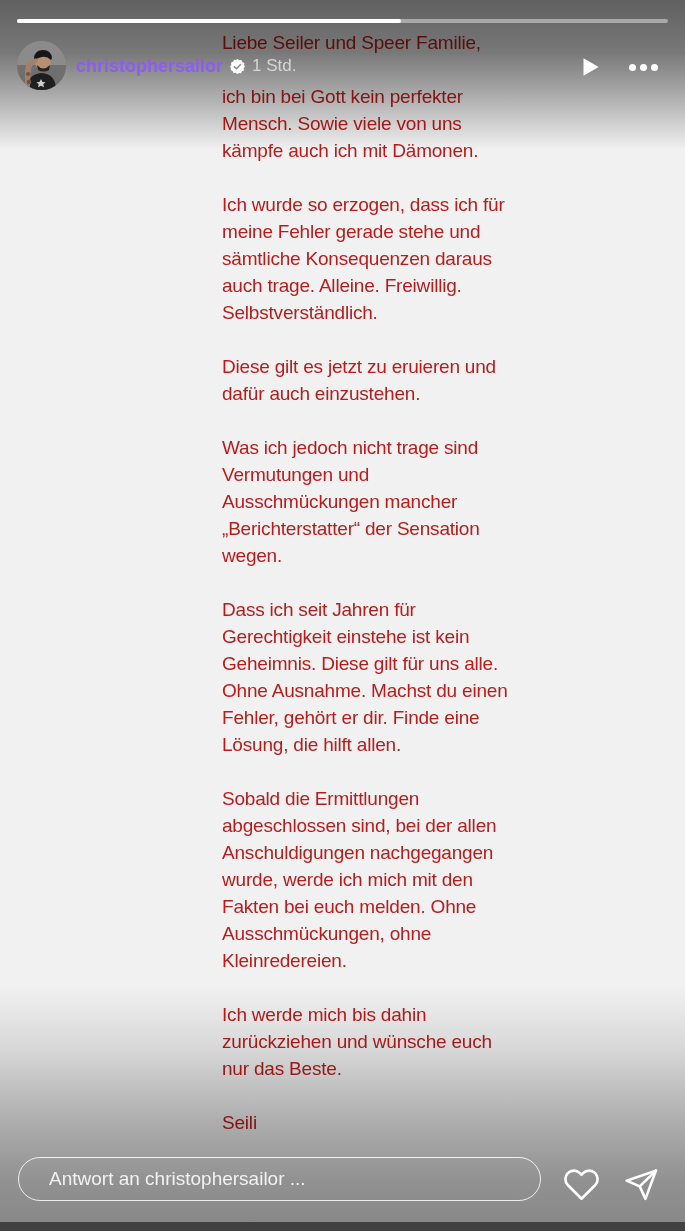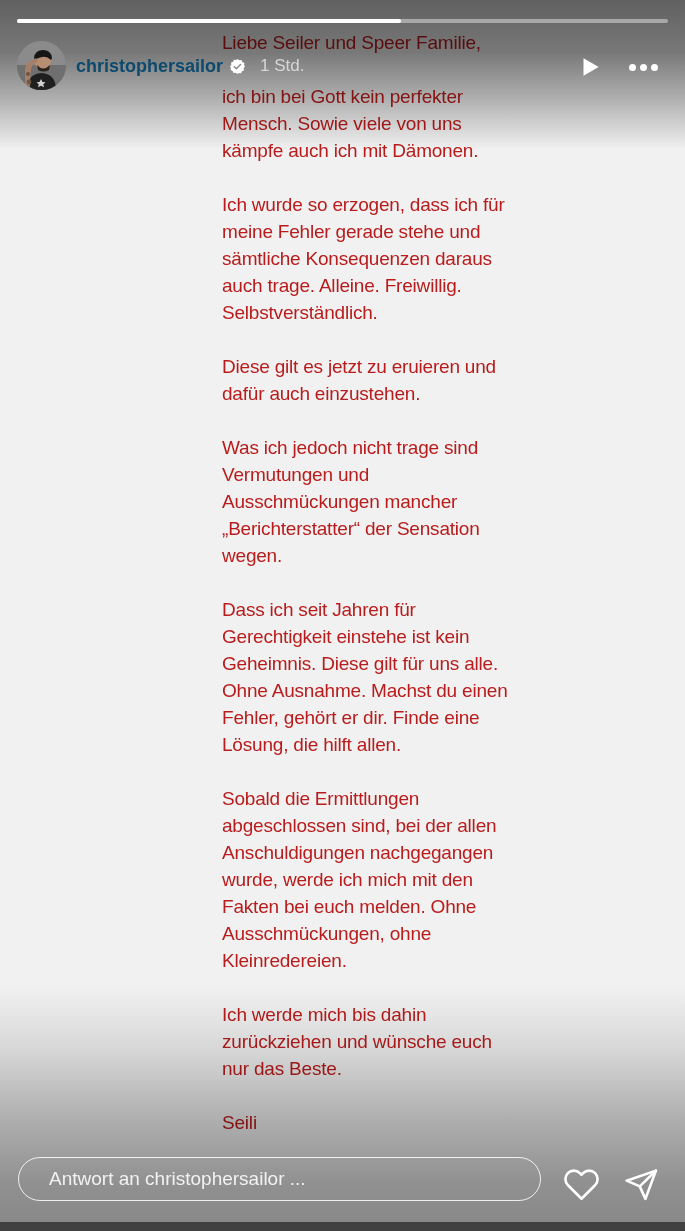--- a/index.html
+++ b/index.html
@@ -36,23 +36,23 @@
   }
   .progress-fill { height:100%; background:#ffffff; border-radius:2px; width:59%; }
   .avatar {
     position:absolute; left:17px; top:41px; width:49px; height:49px; z-index:4;
     border-radius:50%; overflow:hidden; background:#7d7d7d; cursor:pointer;
   }
   .user-row {
     position:absolute; left:76px; top:52px; height:28px; z-index:4;
     display:flex; align-items:center; gap:7px;
   }
-  .username { color:#0c4a6e; font-size:18px; font-weight:700; letter-spacing:0; cursor:pointer; }
+  .username { color:#8b5cf6; font-size:18px; font-weight:700; letter-spacing:0; cursor:pointer; }
   .verified { display:inline-flex; width:15px; height:15px; }
-  .timestamp { color:#d6d6d6; font-size:17px; margin-left:8px; }
+  .timestamp { color:#d6d6d6; font-size:17px; margin-left:0; }
   .hdr-btn {
     position:absolute; z-index:4; background:none; border:none; padding:0; margin:0;
     cursor:pointer; display:flex; align-items:center; justify-content:center;
   }
   .play-btn { left:575px; top:52px; width:30px; height:30px; }
   .more-btn { left:624px; top:56px; width:38px; height:22px; gap:4px; }
   .dot { width:7px; height:7px; border-radius:50%; background:#ffffff; }
   
   .reply-input {
     position:absolute; left:18px; top:1157px; width:523px; height:44px; z-index:4;

